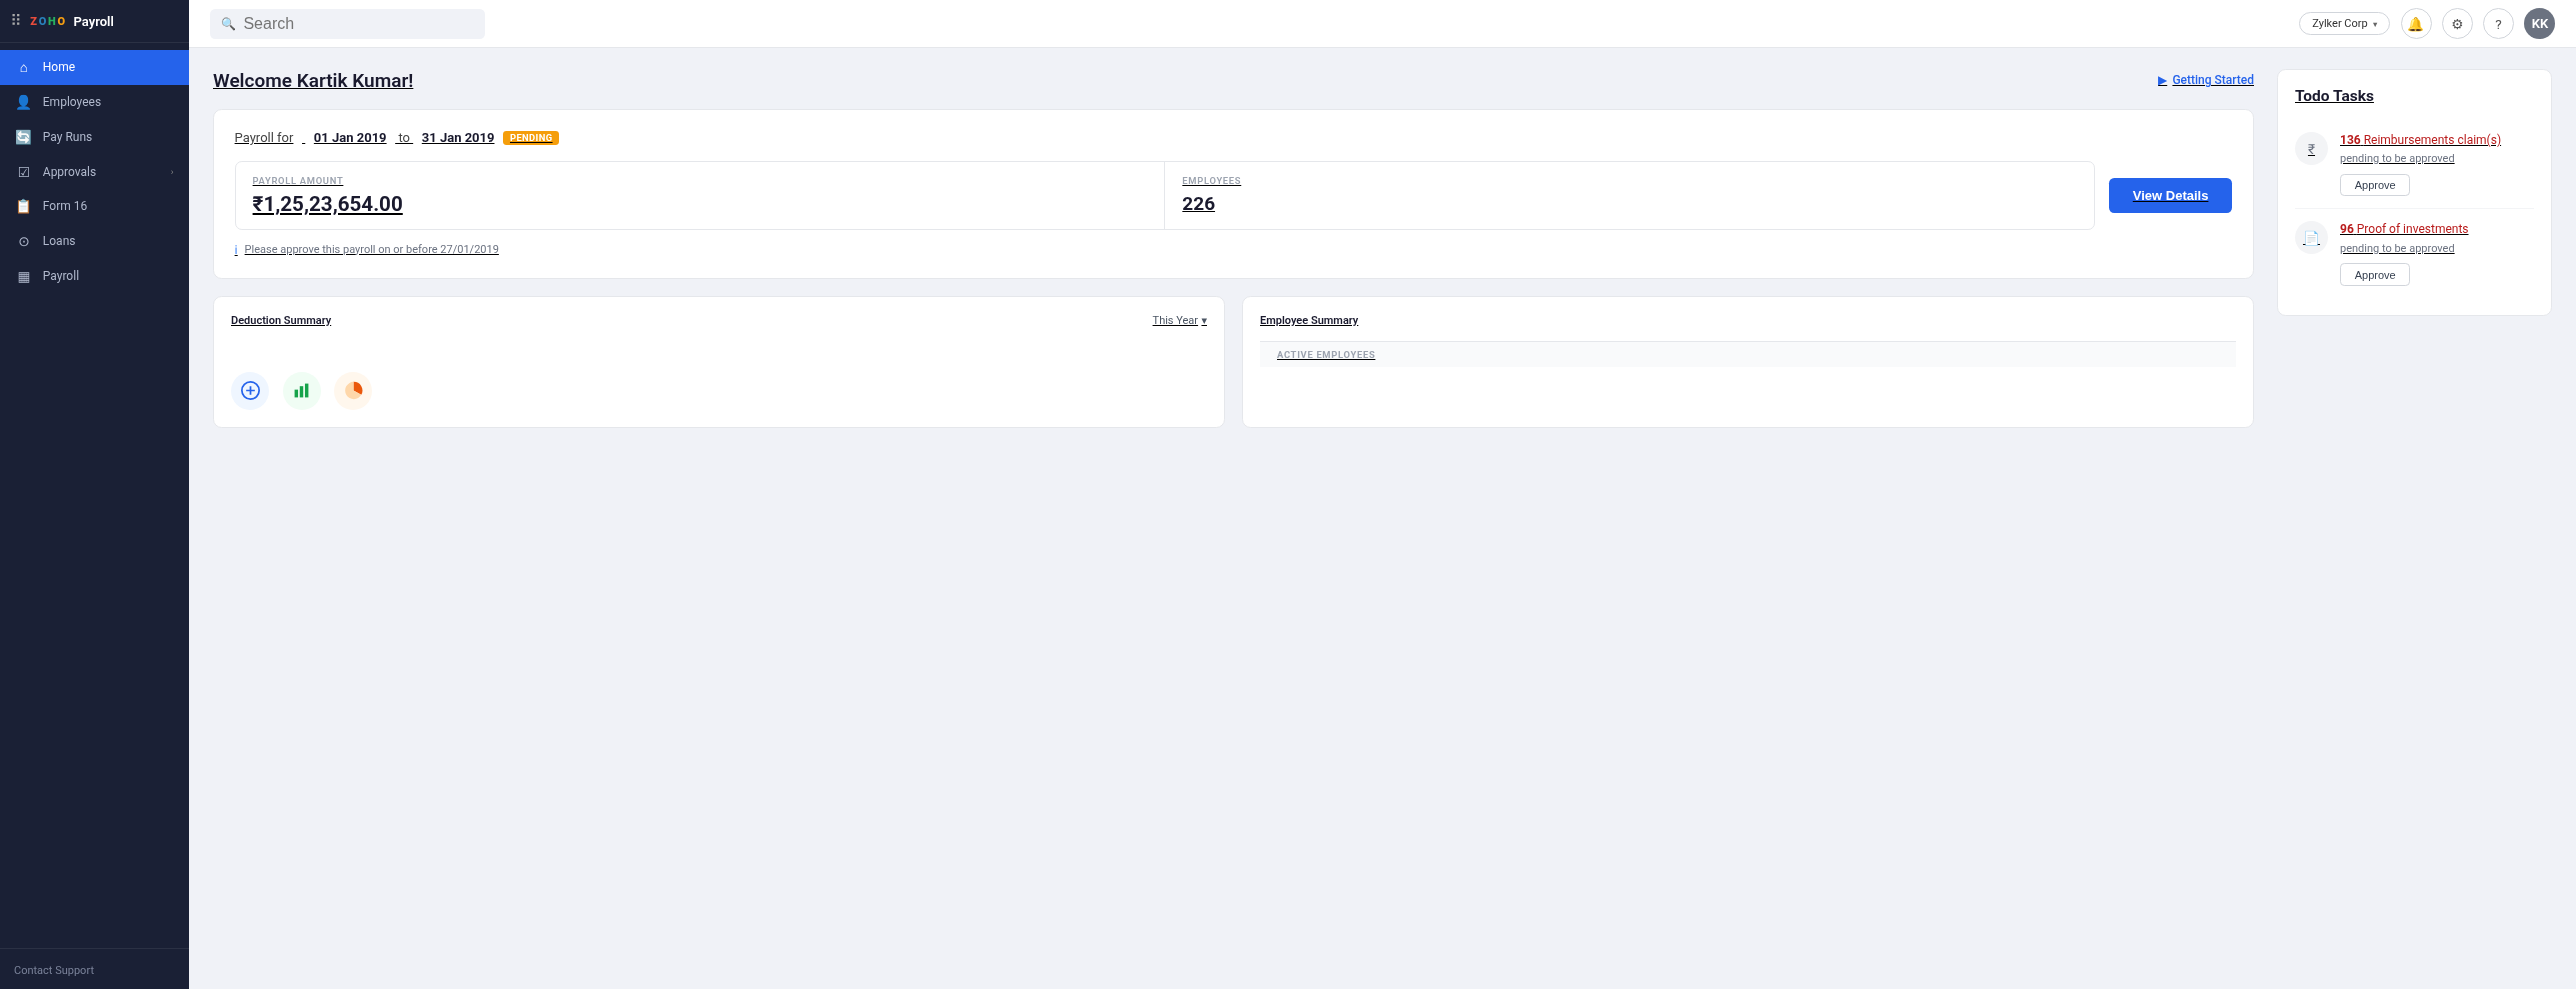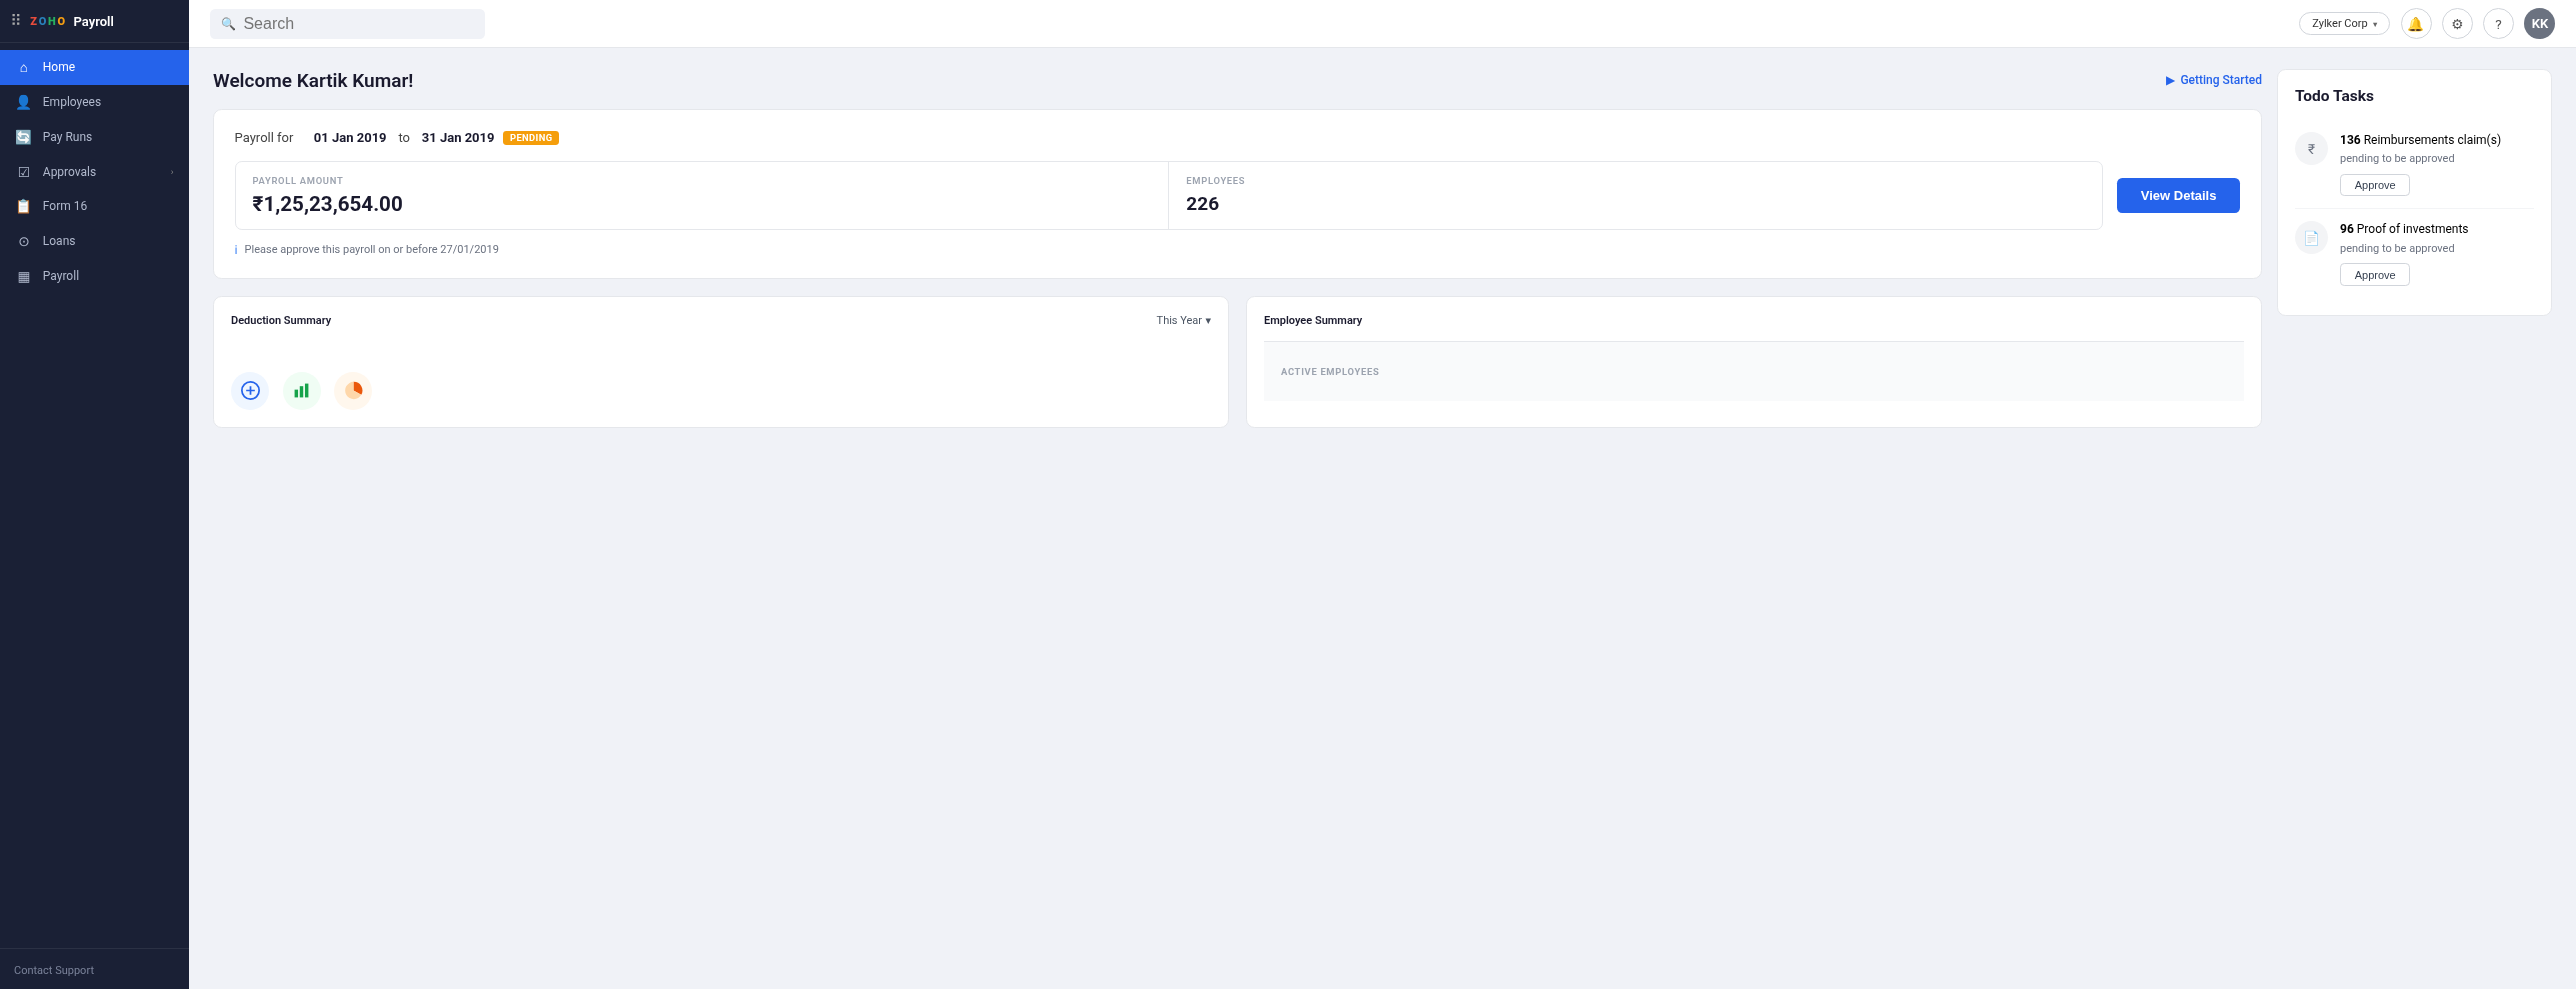--- a/index.html
+++ b/index.html
@@ -180,21 +180,22 @@
       font-size: 13px;
       font-weight: 600;
     }
 
     
     .content {
       flex: 1;
       overflow-y: auto;
       padding: 20.6px 24px;
       display: flex;
-      gap: 15px;
+      gap: 23px;
+      text-decoration: underline;
     }
 
     .content-main { flex: 1; }
     .content-side { width: 275px; min-width: 275px; }
 
     .welcome-row {
       display: flex;
       align-items: center;
       justify-content: space-between;
       margin-bottom: 17px;
@@ -364,21 +365,21 @@
       font-size: 17px;
     }
 
     .chart-icon.blue { background: #eff6ff; color: #2563eb; }
     .chart-icon.green { background: #f0fdf4; color: #16a34a; }
     .chart-icon.orange { background: #fff7ed; color: #ea580c; }
 
     .emp-table-header {
       display: flex;
       background: #f9fafb;
-      padding: 24px 17px;
+      padding: 7px 17px;
       border-top: 0.9px solid #e5e7eb;
     }
 
     .emp-table-col {
       flex: 1;
       font-size: 9.4px;
       color: #9ca3af;
       font-weight: 700;
       letter-spacing: 0.7px;
       text-transform: uppercase;
@@ -419,21 +420,21 @@
       justify-content: center;
       font-size: 13.7px;
       color: #6b7280;
       flex-shrink: 0;
     }
 
     .todo-content { flex: 1; }
 
     .todo-text {
       font-size: 12px;
-      color: #000000;
+      color: #b91c1c;
       margin-bottom: 3.4px;
       line-height: 1.4;
     }
 
     .todo-text strong { font-weight: 700; }
 
     .todo-sub {
       font-size: 11px;
       color: #6b7280;
       margin-bottom: 8.6px;

